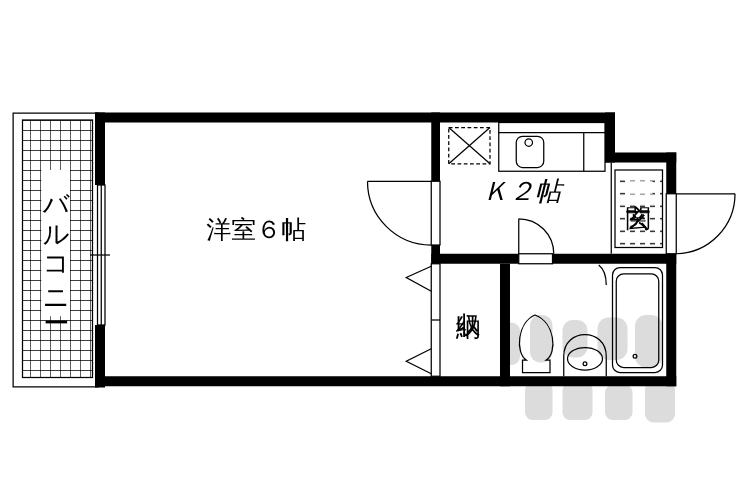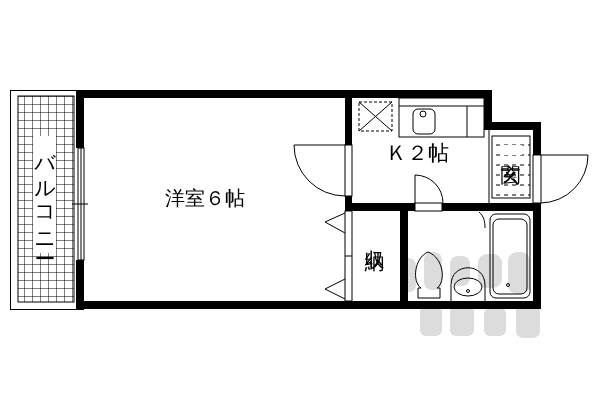--- a/index.html
+++ b/index.html
@@ -123,17 +123,17 @@
   </g>
 
   <g fill="none" stroke="#000" stroke-width="1">
     <path d="M479 212 C484 216 485 222 485 228"></path>
     <rect x="490" y="214" width="40" height="84" rx="6"></rect>
     <rect x="493" y="219" width="34" height="75" rx="6"></rect>
     <circle cx="508" cy="285" r="1.5"></circle>
   </g>
 </svg>
 
-<div class="lbl" style="left:165px;top:188px;font-size:20px;">洋室６帖</div>
-<div class="lbl" style="left:386px;top:143px;font-size:21px;">Ｋ２帖</div>
+<div class="lbl" style="left:165px;top:173px;font-size:20px;">洋室６帖</div>
+<div class="lbl" style="left:386px;top:143px;font-size:21px;font-style:italic;">Ｋ２帖</div>
 <div class="lbl vert" style="left:500px;top:145px;font-size:20px;">玄関</div>
 <div class="lbl vert" style="left:364px;top:231px;font-size:20px;background:transparent;">収納</div>
 <div class="lbl vert" style="left:33px;top:136px;font-size:21px;letter-spacing:3px;">バルコニー</div>
 
 </body></html>

